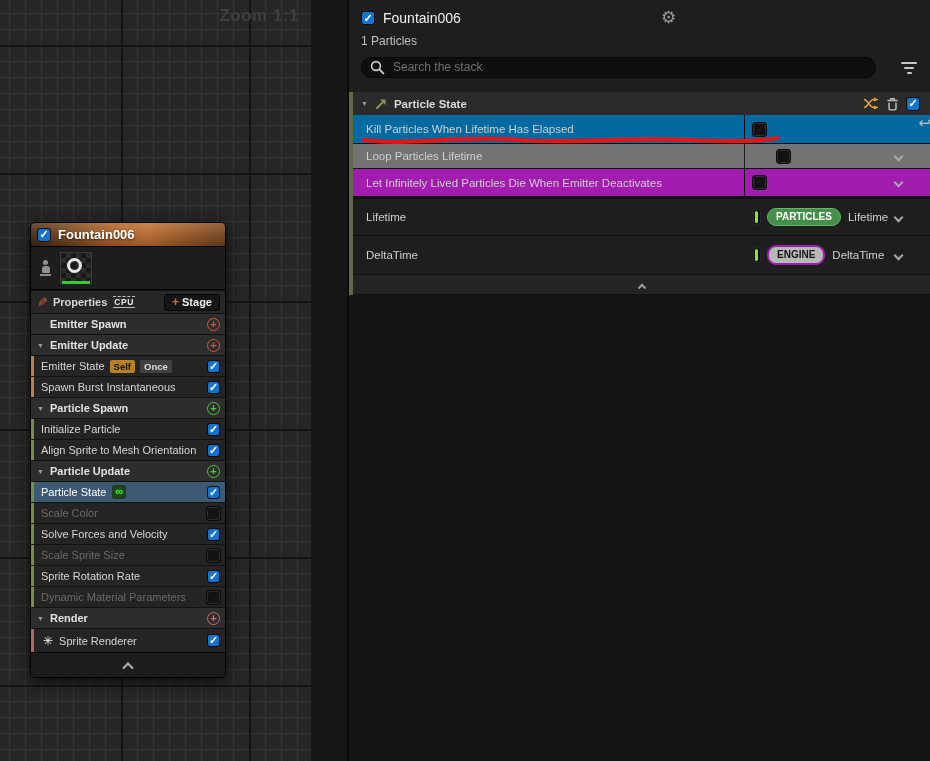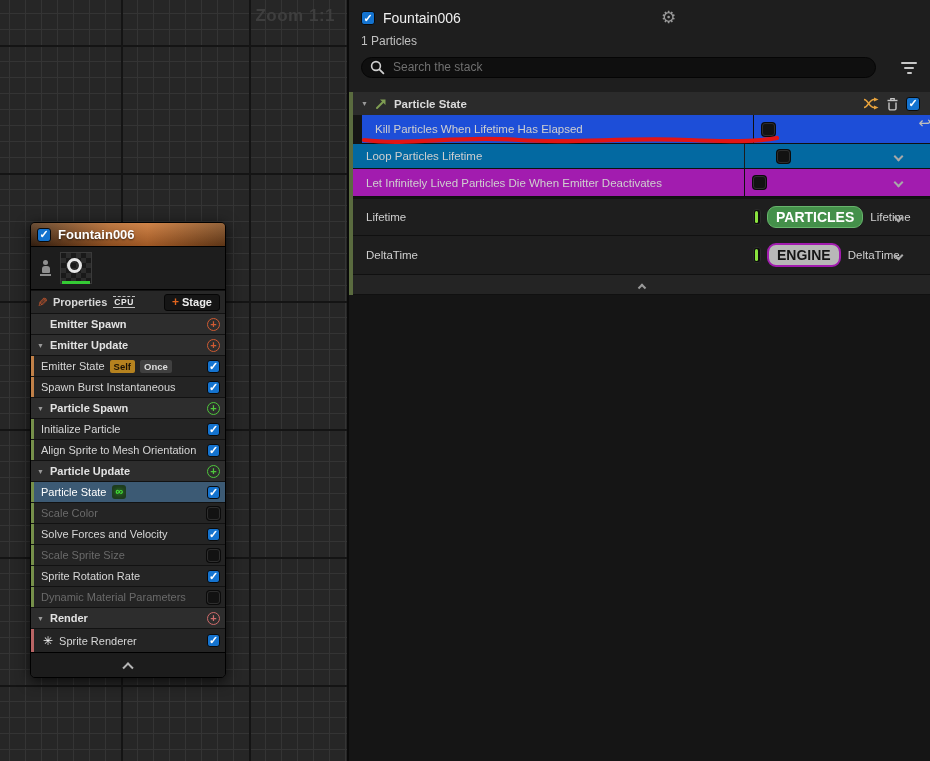--- a/index.html
+++ b/index.html
@@ -1,21 +1,21 @@
 <!DOCTYPE html>
 <html><head>
 <meta charset="utf-8">
 <style>
   * { margin:0; padding:0; box-sizing:border-box; }
   html,body { width:930px; height:761px; overflow:hidden; background:#161616;
     font-family:"Liberation Sans", sans-serif; }
 
   
   .canvas {
-    position:absolute; left:0; top:0; width:347px; height:761px;
+    position:absolute; left:0; top:0; width:311px; height:761px;
     background-color:#262626;
     background-image:
       linear-gradient(#141414 0 2px, transparent 2px),
       linear-gradient(90deg, #141414 0 2px, transparent 2px),
       linear-gradient(#343434 0 1px, transparent 1px),
       linear-gradient(90deg, #343434 0 1px, transparent 1px);
     background-size:128px 128px, 128px 128px, 16px 16px, 16px 16px;
     background-position:-7px 45px, -7px 45px, -7px -3px, -7px -3px;
     padding-left:45px;
   }
@@ -128,36 +128,36 @@
   .section-header { height:23px; background:#2b2b2b; display:flex; align-items:center;
     gap:7px; padding:0 10px 0 8px; }
   .section-title { font-size:11.5px; font-weight:bold; color:#dadada; }
   .section-header .spacer { flex:1; }
   .hdr-icon { display:flex; align-items:center; }
 
   .prop-row { display:flex; align-items:stretch; border-bottom:1px solid #101010; }
   .prop-label { width:392px; display:flex; align-items:center; padding-left:13px;
     font-size:11.5px; color:#cfcfcf; border-right:1px solid #101010; }
   .prop-value { flex:1; display:flex; align-items:center; padding-left:8px; position:relative; }
-  .row-kill { height:29px; background:#1d4ed8;margin-left:9px; }
-  .row-loop { height:25px; background:#0369a1;gap:24px; }
+  .row-kill { height:29px; background:#0369a1; }
+  .row-loop { height:25px; background:#737373;gap:24px; }
   .row-loop .prop-label { border-right-color:#1c1c1c; }
   .row-let  { height:28px; background:#a21caf; }
   .row-dyn  { height:39px; background:#1e1e1e; }
   .row-dyn .prop-label { border-right:none; }
   .row-dyn.first { border-top:2px solid #121212; }
   .prop-value .chev-down { position:absolute; right:28px; border-color:#a8a8a8; }
   .undo-icon { position:absolute; right:-1px; top:0; color:#bdbdbd; font-size:15px; line-height:1; }
   .row-kill .prop-value { overflow:visible; }
 
   .input-handle { width:8px; height:16px; background:#0d0d0d; border:1px solid #2a2a2a;
     border-radius:3px; position:relative; margin-right:6px; flex:0 0 auto; }
   .input-handle::before { content:""; position:absolute; left:1px; top:1px; bottom:1px;
     width:3px; border-radius:2px; background:#8ae23e; }
-  .ns-badge { font-size:14px; font-weight:bold; border-radius:9px; padding:2px 8px 2.5px; }
+  .ns-badge { font-size:10px; font-weight:bold; border-radius:9px; padding:2px 8px 2.5px; }
   .ns-particles { background:#44904a; color:#fff; border:1px solid #67b56c; }
   .ns-engine { background:#b8b8b8; color:#141414; border:2px solid #a21caf; }
   .value-name { margin-left:7px; font-size:11.5px; color:#cfcfcf; }
 
   .collapse-strip { height:20px; background:#242424; display:flex; align-items:center;
     justify-content:center; border-bottom:1px solid #101010; }
   .collapse-strip .chev { width:6px; height:6px; border-color:#9a9a9a; }
 
   .red-annotation { position:absolute; left:10px; top:131px; width:424px; height:20px;
     pointer-events:none; z-index:6; }

